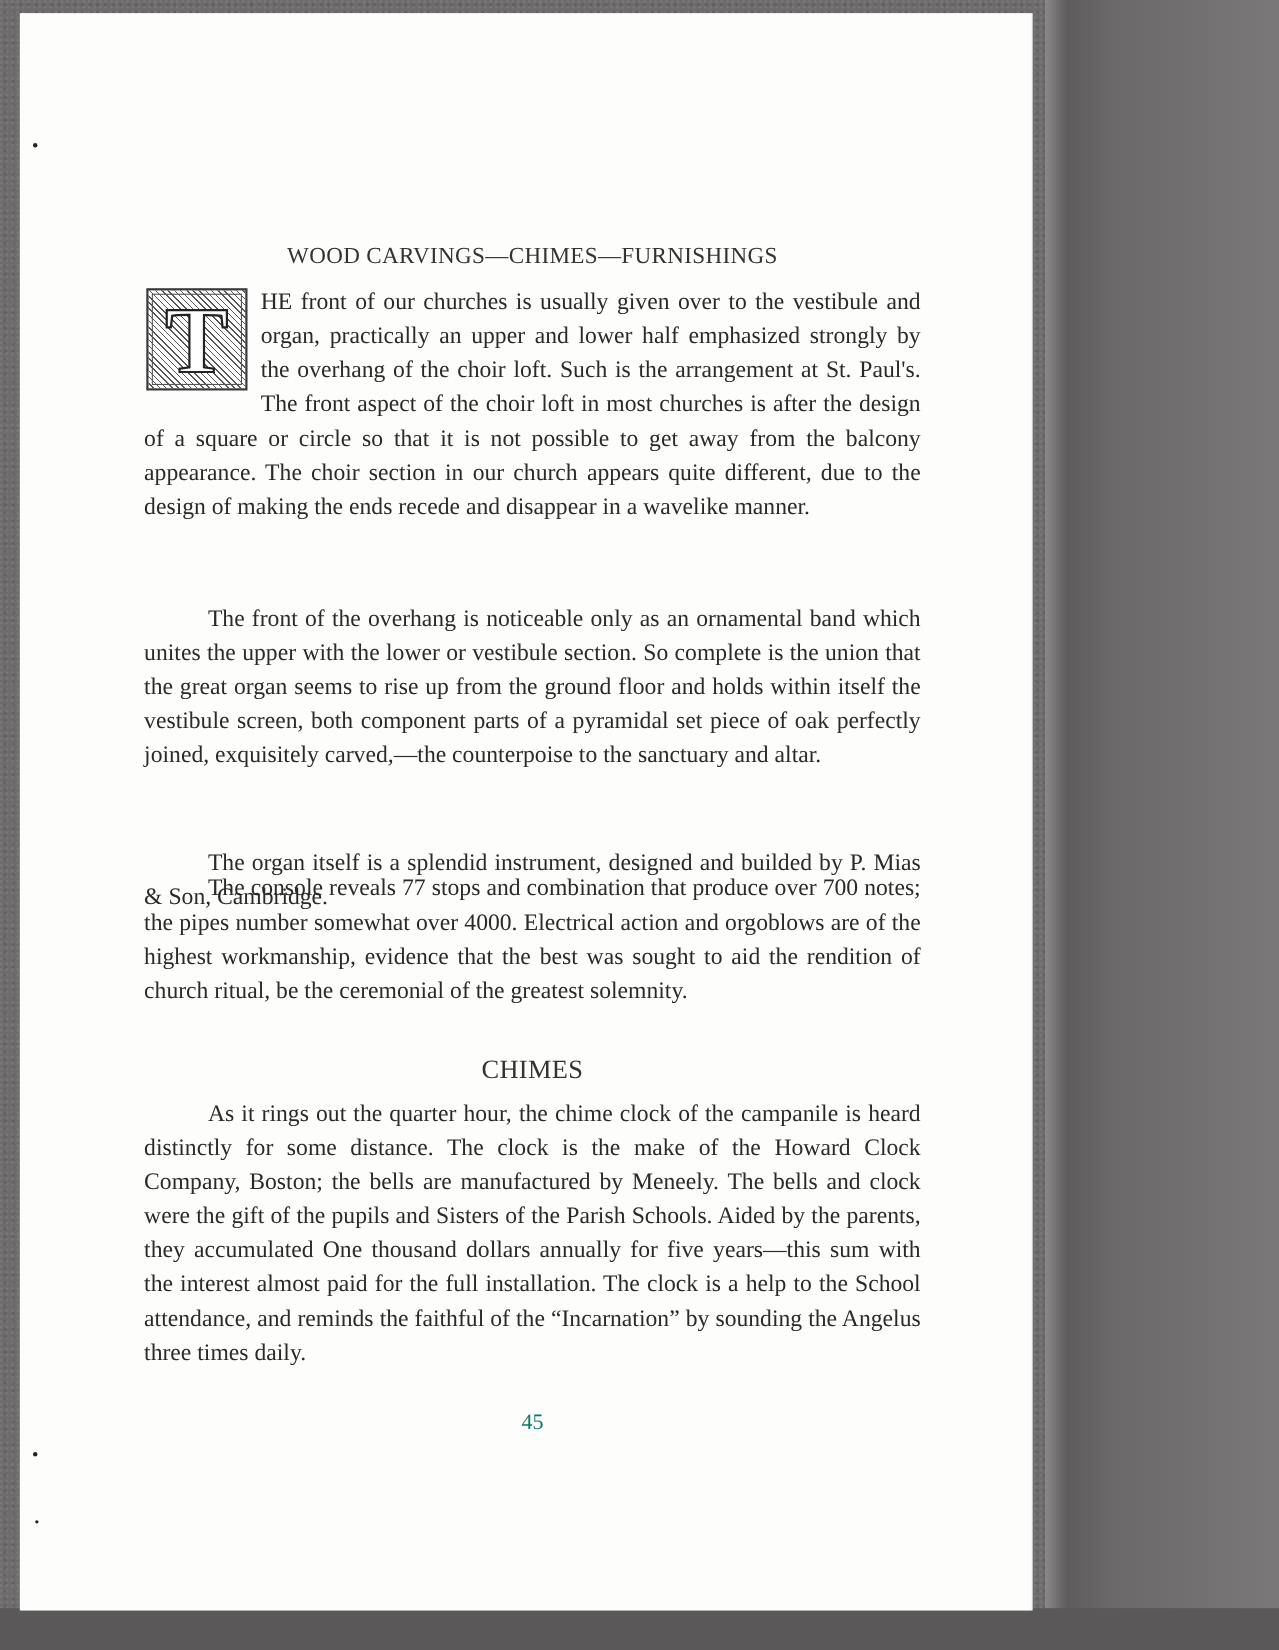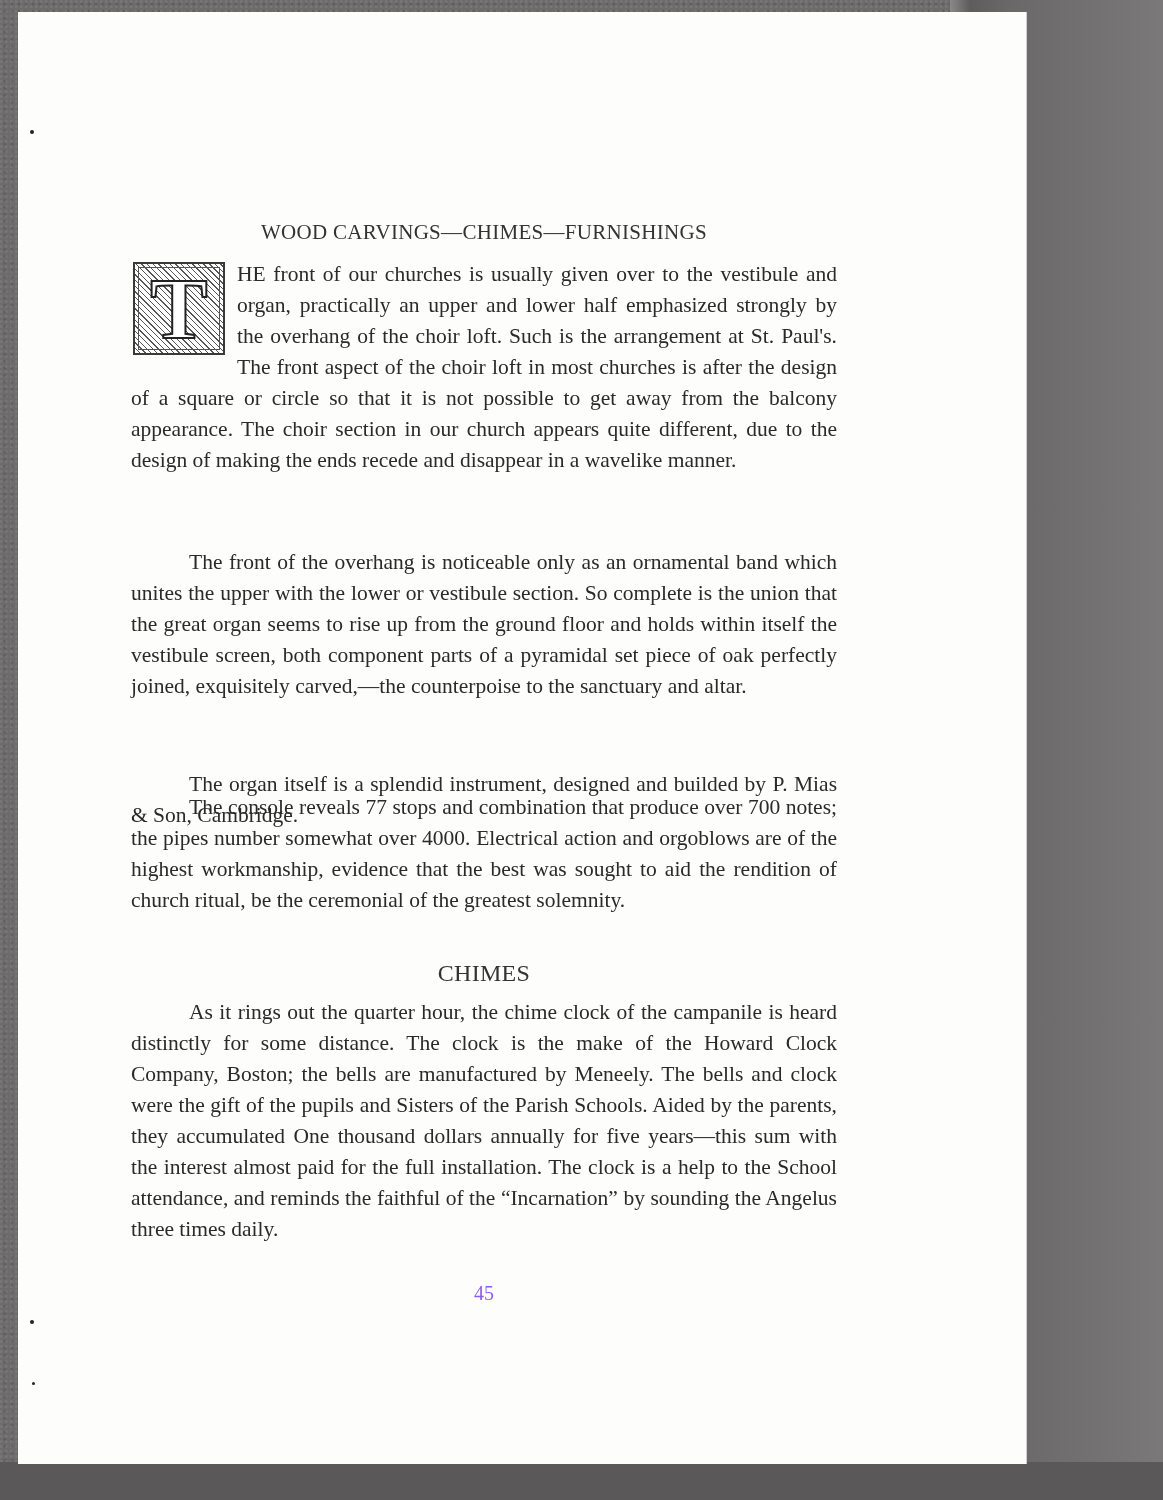--- a/index.html
+++ b/index.html
@@ -13,21 +13,21 @@
   }
   .scan-right {
     position: absolute; left: 950px; top: 0; width: 213px; height: 1500px;
     background: linear-gradient(90deg, #8a8888 0px, #5e5c5c 20px, #6a6868 60px, #7a7878 213px);
   }
   .scan-bottom {
     position: absolute; left: 0; top: 1462px; width: 1163px; height: 38px;
     background: #5a5858;
   }
   .page {
-    position: absolute; left: 18px; top: 12px; width: 1008px; height: 1452px;
+    position: absolute; left: 18px; top: 12px; width: 920px; height: 1452px;
     background: #fdfdfc;
     box-shadow: 1px 0 0 #cfcfcf;
   }
   .text-block {
     position: absolute; left: 113px; width: 706px;
     font-family: "DejaVu Serif", "Liberation Serif", serif;
     color: #2a2a2a;
   }
   .heading {
     position: absolute; left: 0; width: 100%; text-align: center;
@@ -55,21 +55,21 @@
   }
   .dropcap-letter {
     position: absolute; left: 0; top: 0; width: 100%; height: 100%;
     display: flex; align-items: center; justify-content: center;
     font-family: "Liberation Serif", serif; font-size: 86px; line-height: 1;
     color: #fff; -webkit-text-stroke: 2px #222; font-weight: bold;
     z-index: 1;
   }
   .page-number {
     position: absolute; left: 0; width: 100%; text-align: center;
-    font-family: "Liberation Serif", serif; font-size: 20px; color: #8b5cf6;
+    font-family: "Liberation Serif", serif; font-size: 20px; color: #0f766e;
   }
   .speck { position: absolute; width: 4px; height: 4px; border-radius: 50%; background: #222; }
 </style>
 </head>
 <body>
 
 <div class="scan-right"></div>
 <div class="scan-bottom"></div>
 
 <div class="page">

